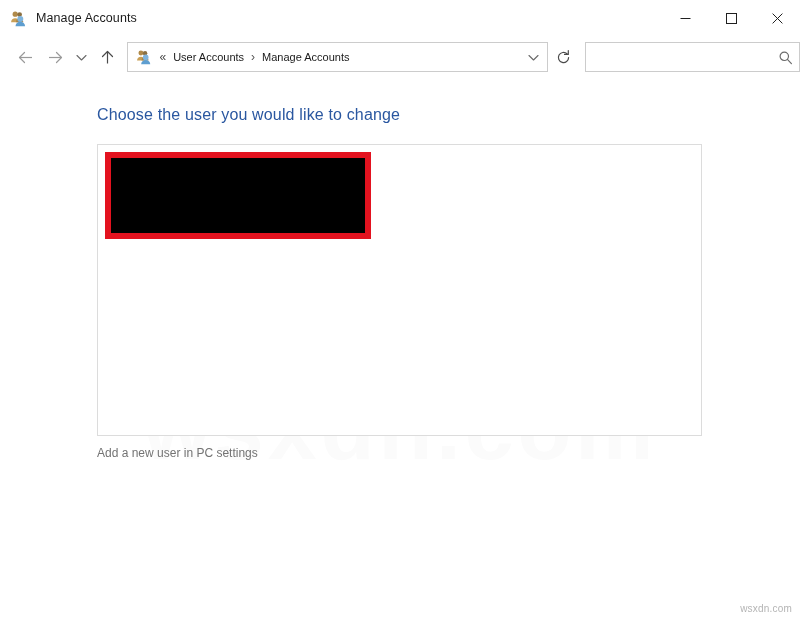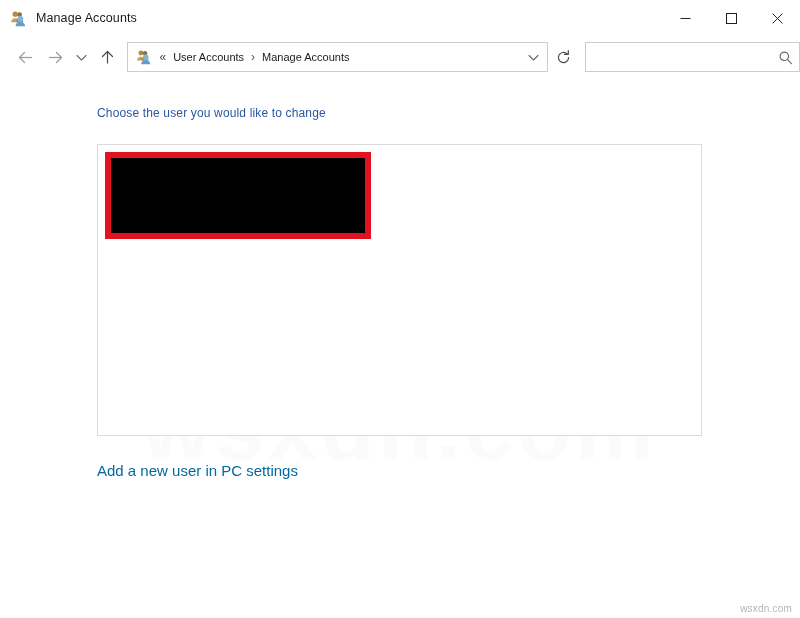--- a/index.html
+++ b/index.html
@@ -180,21 +180,21 @@
   
   .content {
     flex: 1 1 auto;
     position: relative;
     background: #ffffff;
   }
   .page-heading {
     position: absolute;
     left: 97px;
     top: 28px;
-    font-size: 12px;
+    font-size: 16px;
     color: #2a57a0;
     letter-spacing: 0.15px;
     white-space: nowrap;
   }
   .user-panel {
     position: absolute;
     left: 97px;
     top: 66px;
     width: 605px;
     height: 292px;
@@ -209,26 +209,25 @@
     width: 266px;
     height: 87px;
     background: #000000;
     border: 6px solid #e3121f;
     box-sizing: border-box;
   }
   .settings-link {
     position: absolute;
     left: 97px;
     top: 368px;
-    font-size: 15px;
-    color: #0369a1;
+    font-size: 12px;
+    color: #737373;
     text-decoration: none;
     white-space: nowrap;
     cursor: default;
-    margin-top: 16px;
   }
 
   
   .bg-watermark {
     position: absolute;
     left: 0;
     right: 0;
     top: 300px;
     text-align: center;
     font-size: 88px;

